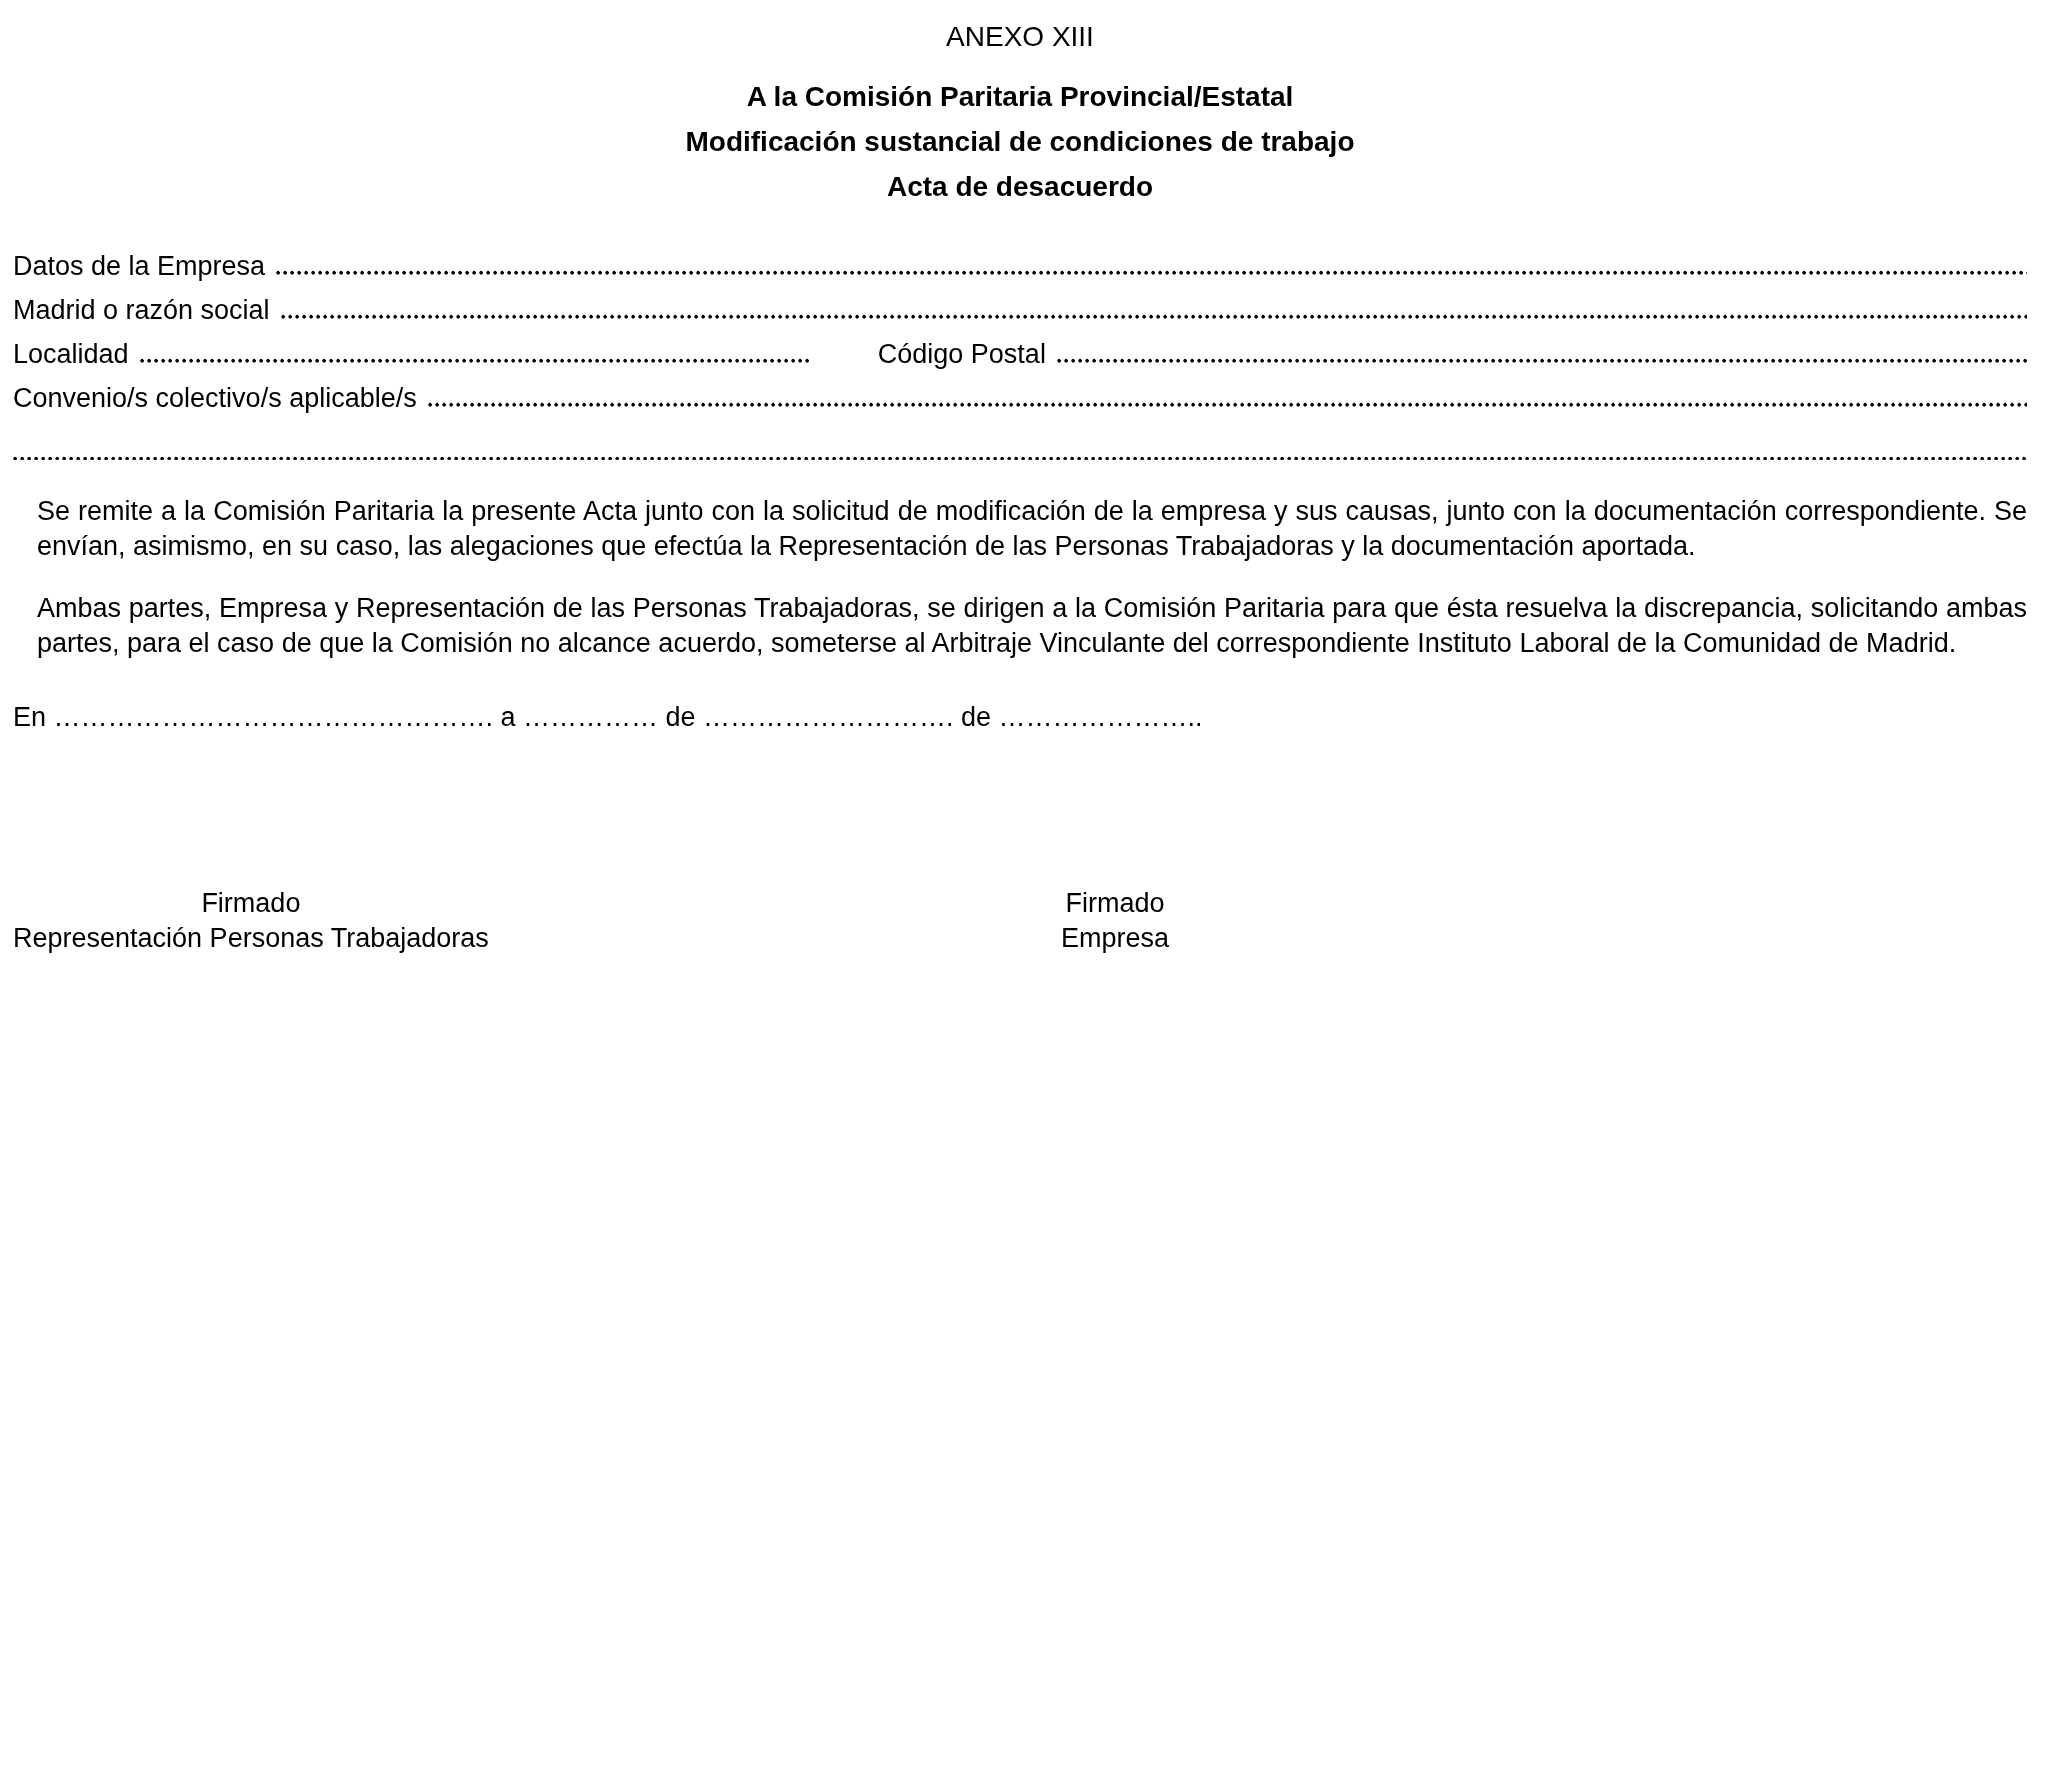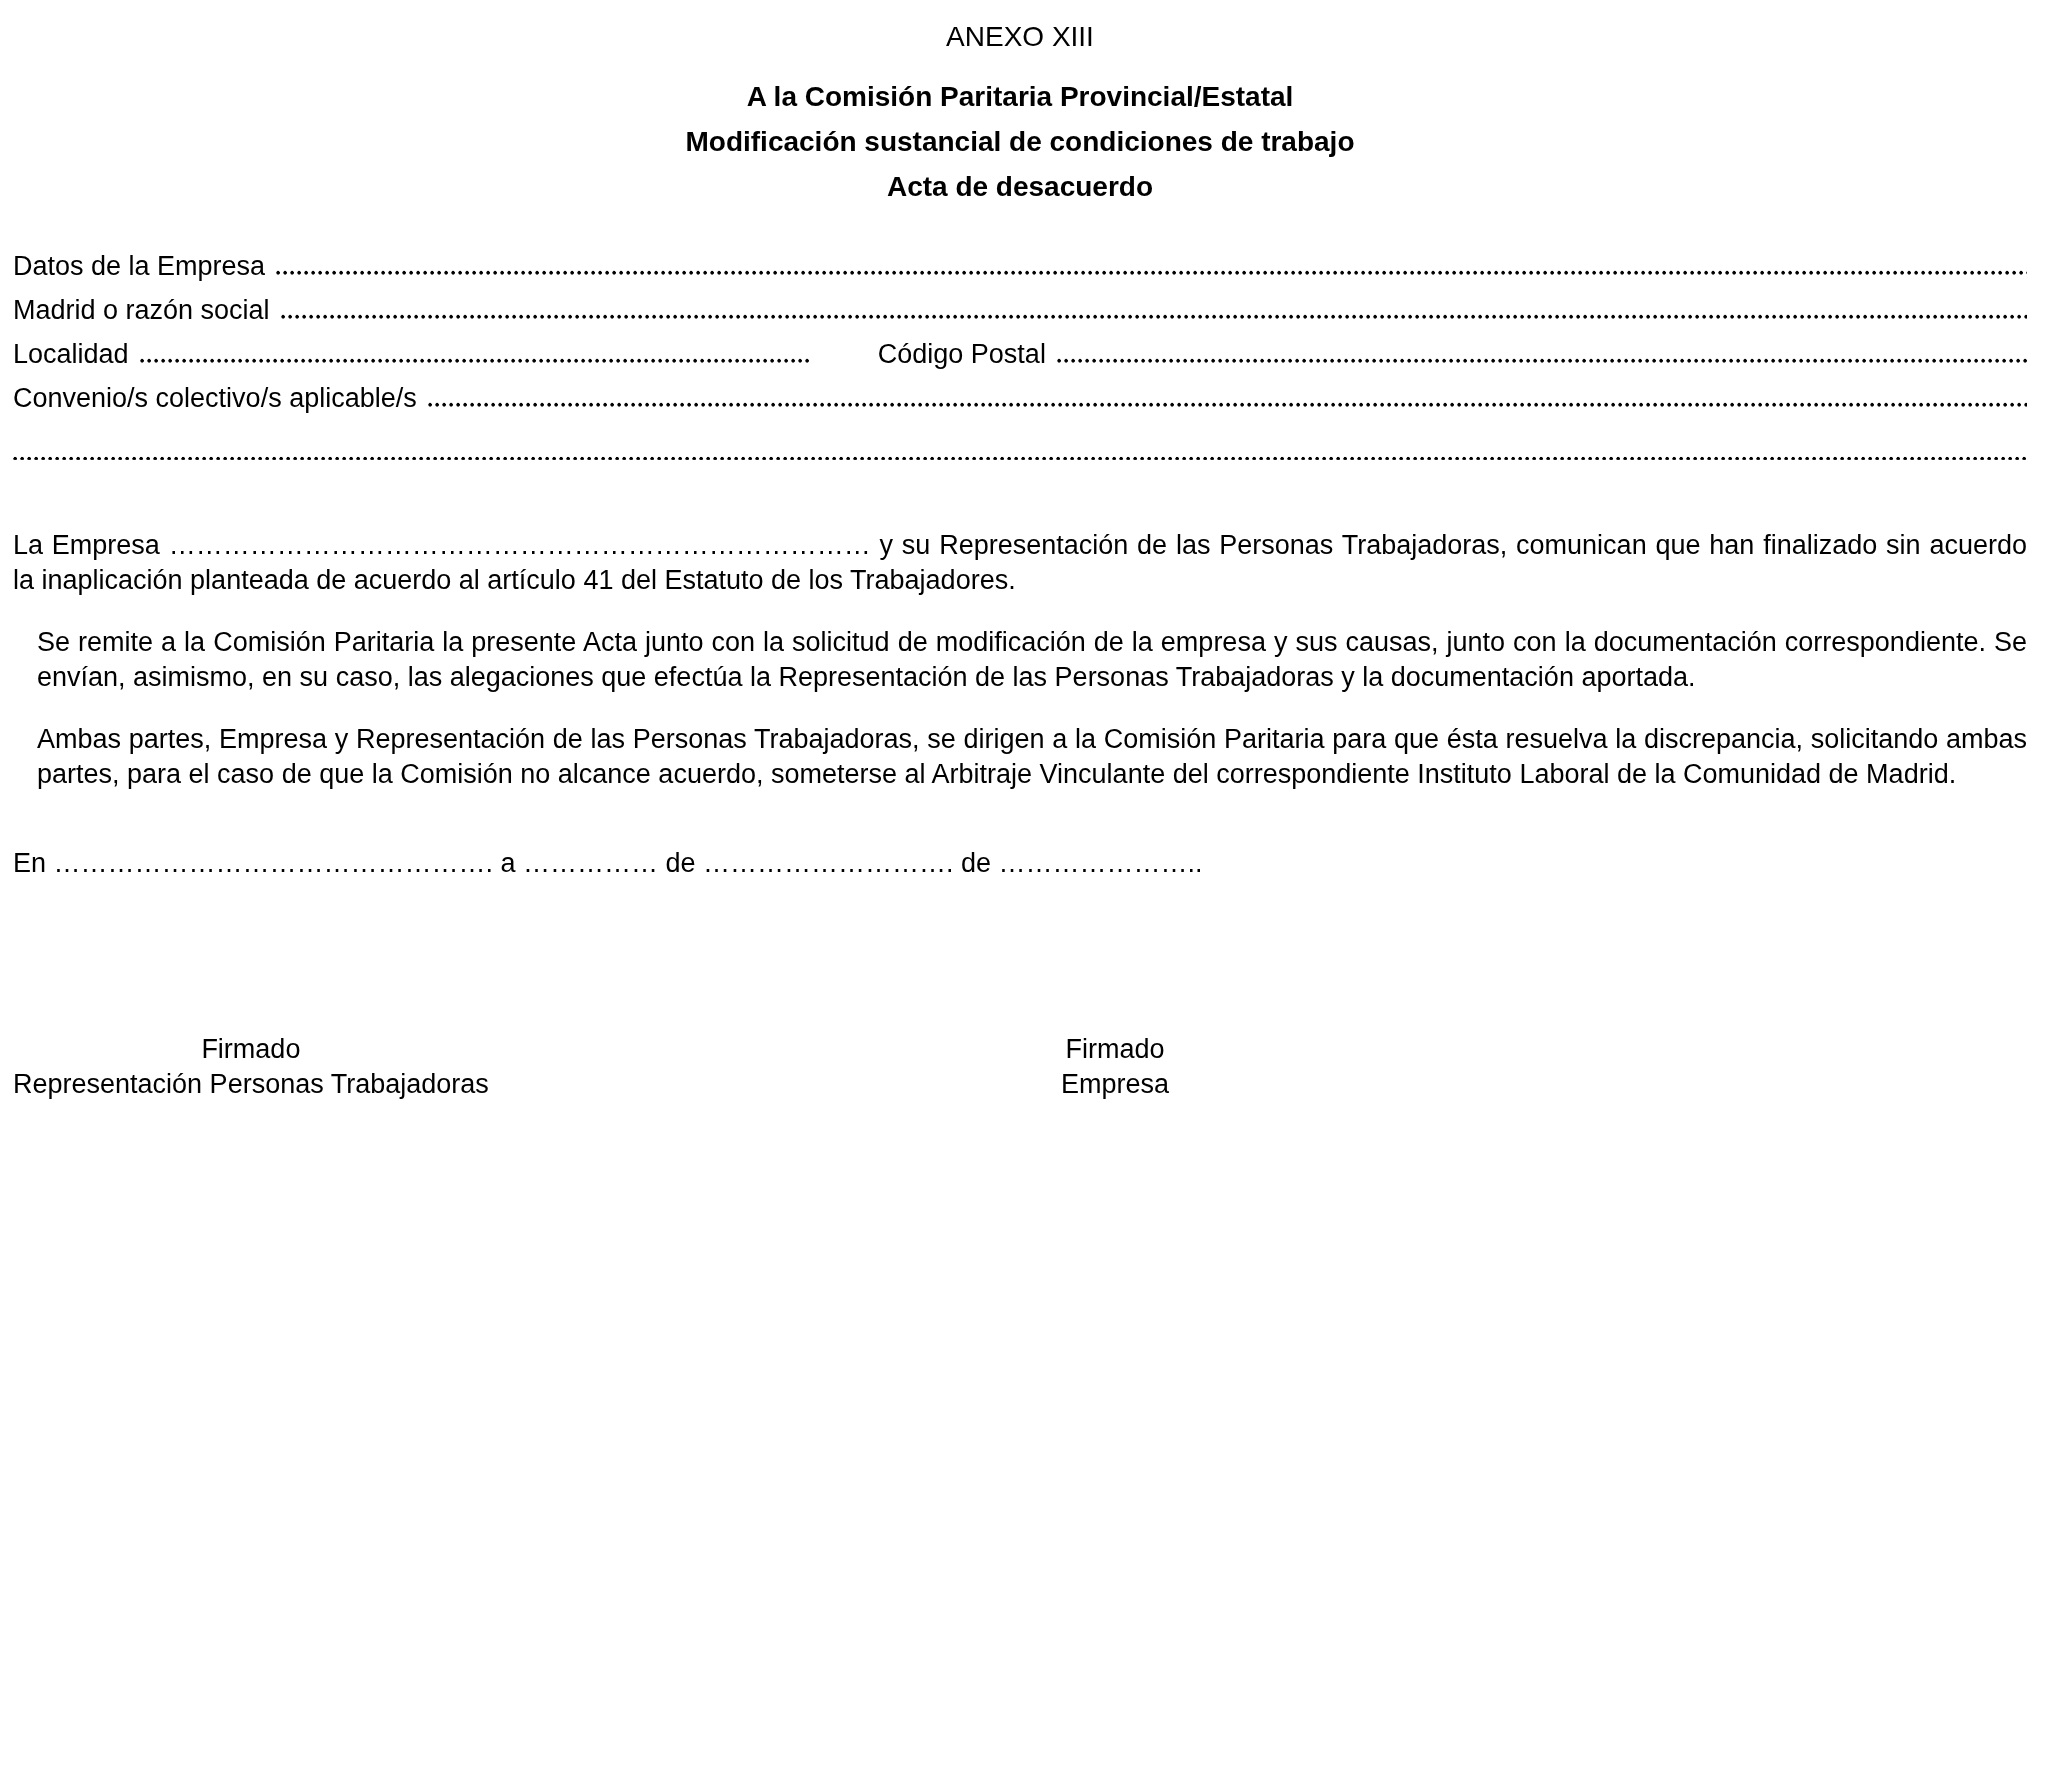--- a/index.html
+++ b/index.html
@@ -65,21 +65,21 @@
   }
   .dots-only-row .dots { margin-left: 0; margin-bottom: 9.3px; }
   .body-text {
     font-size: 27px;
     line-height: 35px;
     text-align: justify;
   }
   .para-1 { margin-top: 58px; }
   .para { margin-top: 24px; margin-left: 24px; }
   .date-line {
-    margin-top: 54px;
+    margin-top: 39px;
     font-size: 27px;
     line-height: 35px;
     white-space: nowrap;
   }
   .signatures {
     position: relative;
     height: 93px;
     margin-top: 138px;
     font-size: 27px;
     line-height: 35px;
@@ -133,21 +133,20 @@
       <span class="label">Convenio/s colectivo/s aplicable/s</span>
       <span class="dots"></span>
     </div>
 
     <div class="dots-only-row">
       <span class="dots"></span>
     </div>
 
   </div>
 
-  <p class="body-text para-1">La Empresa …………………………………………………………………… y su Representación de las Personas Trabajadoras, comunican que han finalizado sin acuerdo la inaplicación planteada de acuerdo al artículo 41 del Estatuto de los Trabajadores.</p>
 
   <p class="body-text para">Se remite a la Comisión Paritaria la presente Acta junto con la solicitud de modificación de la empresa y sus causas, junto con la documentación correspondiente. Se envían, asimismo, en su caso, las alegaciones que efectúa la Representación de las Personas Trabajadoras y la documentación aportada.</p>
 
   <p class="body-text para">Ambas partes, Empresa y Representación de las Personas Trabajadoras, se dirigen a la Comisión Paritaria para que ésta resuelva la discrepancia, solicitando ambas partes, para el caso de que la Comisión no alcance acuerdo, someterse al Arbitraje Vinculante del correspondiente Instituto Laboral de la Comunidad de Madrid.</p>
 
   <div class="date-line">En …………………………………………. a …………… de ………………………. de …………………..</div>
 
   <div class="signatures">
     <div class="sig-block sig-left">
       <div>Firmado</div>

